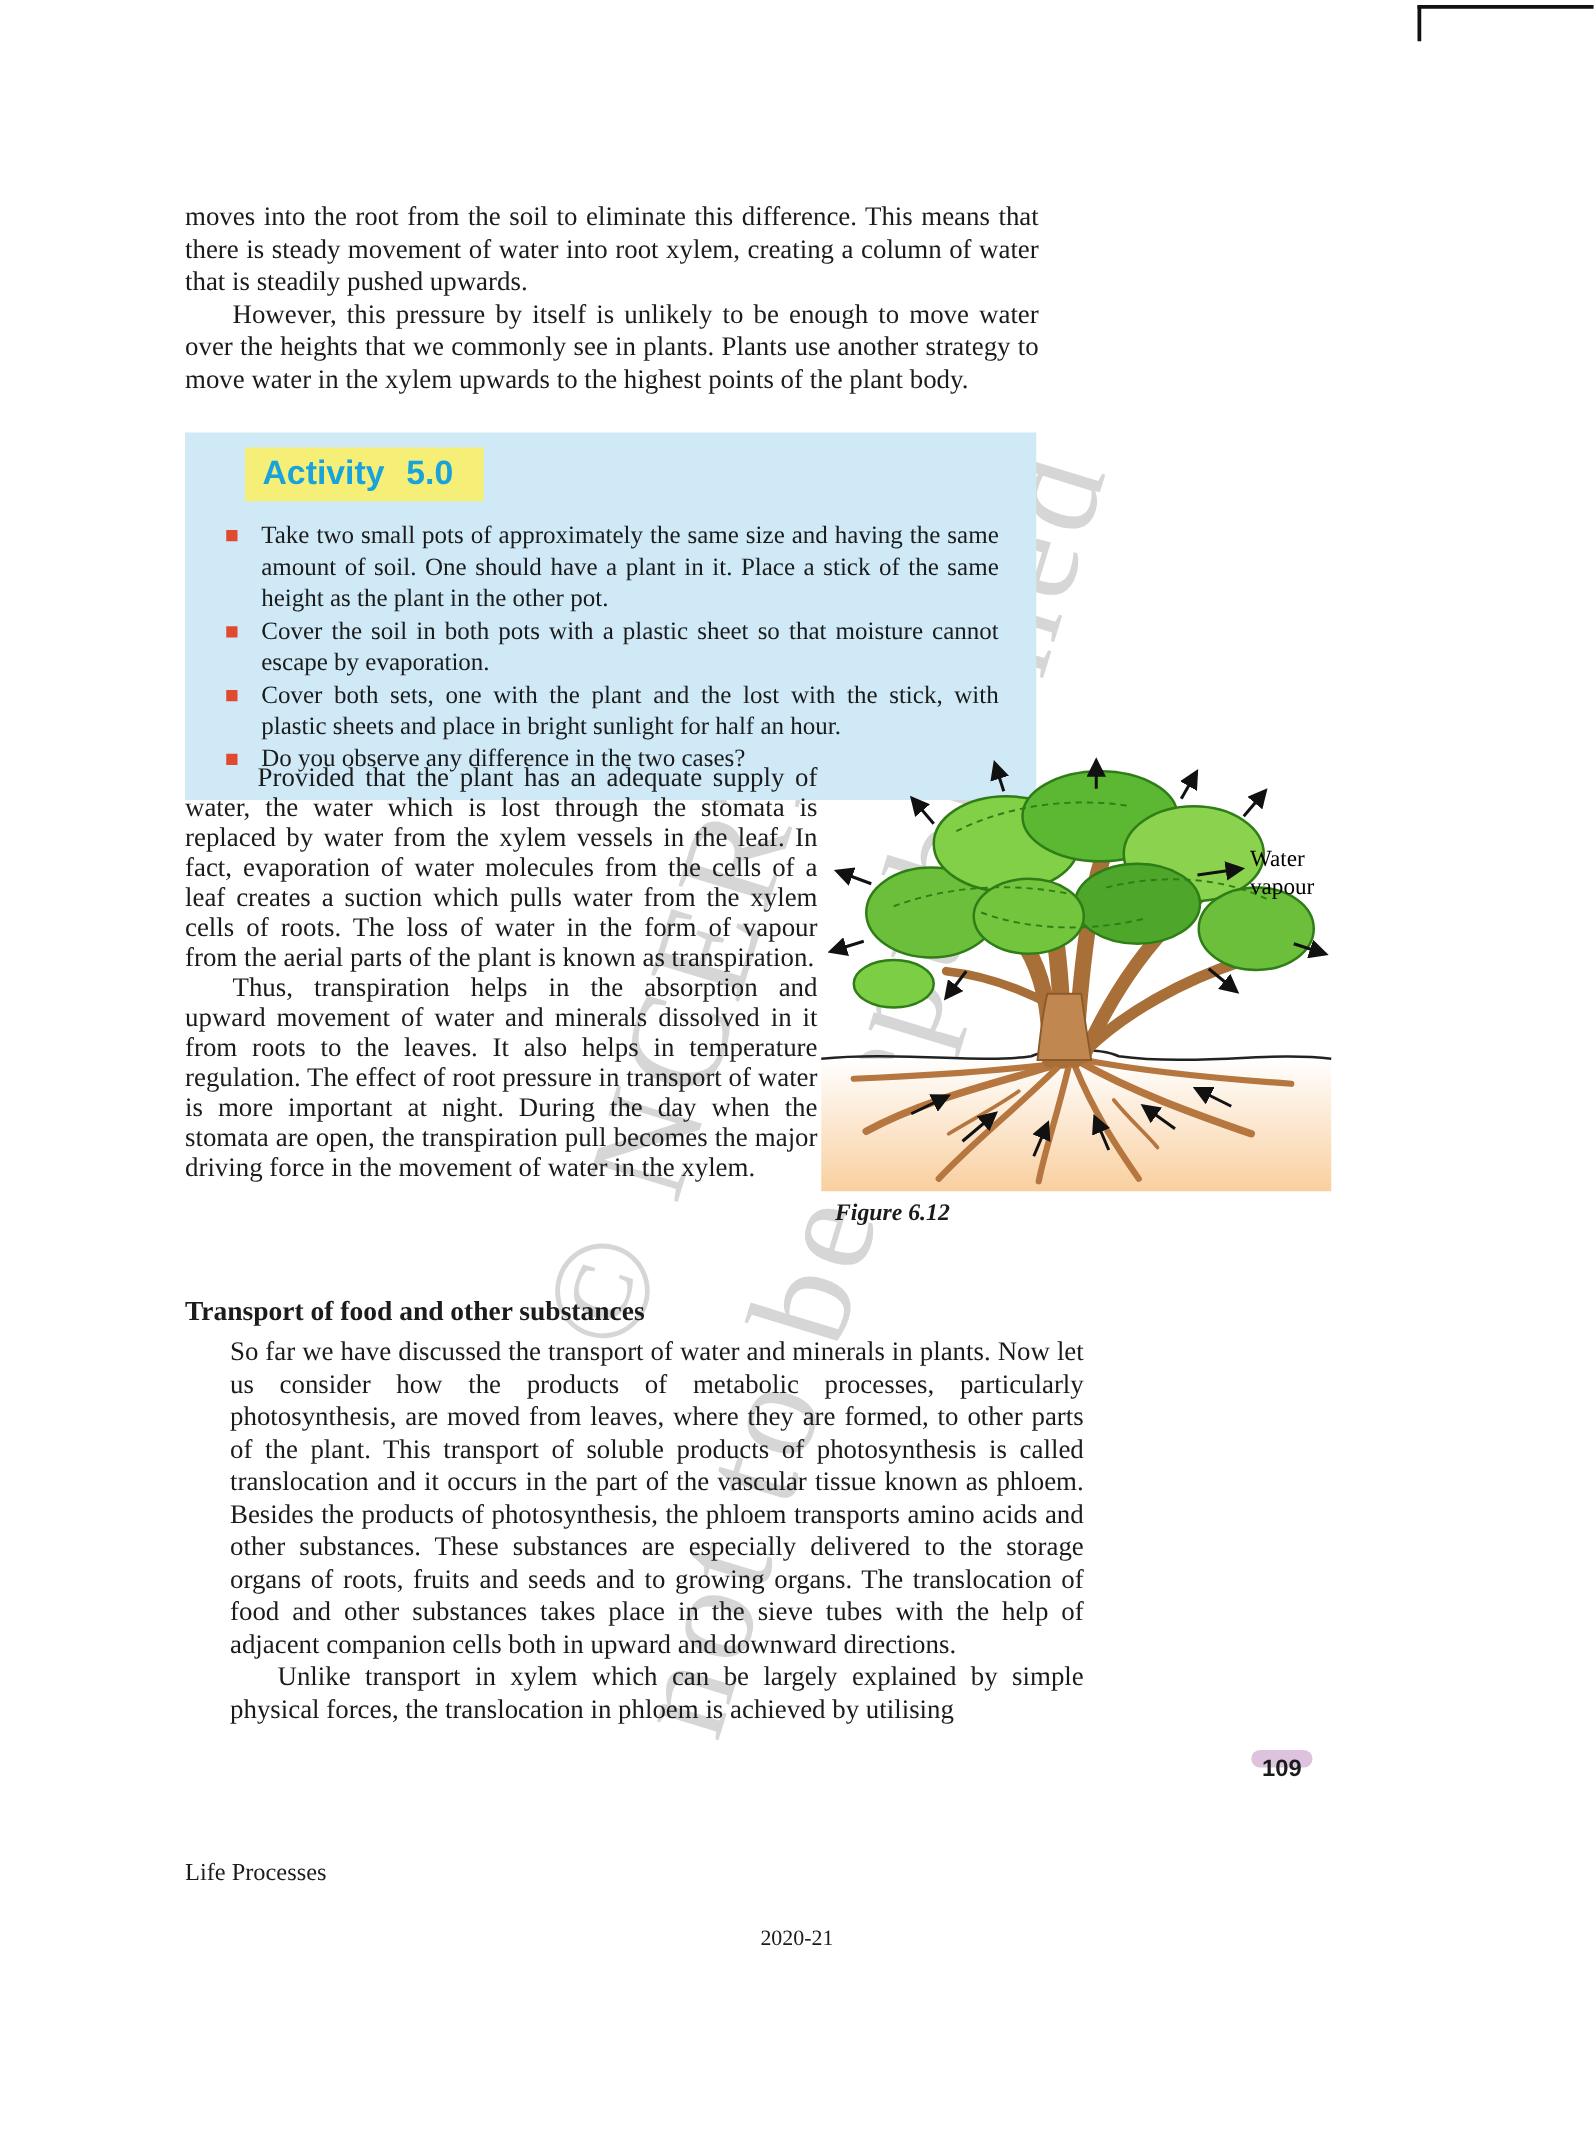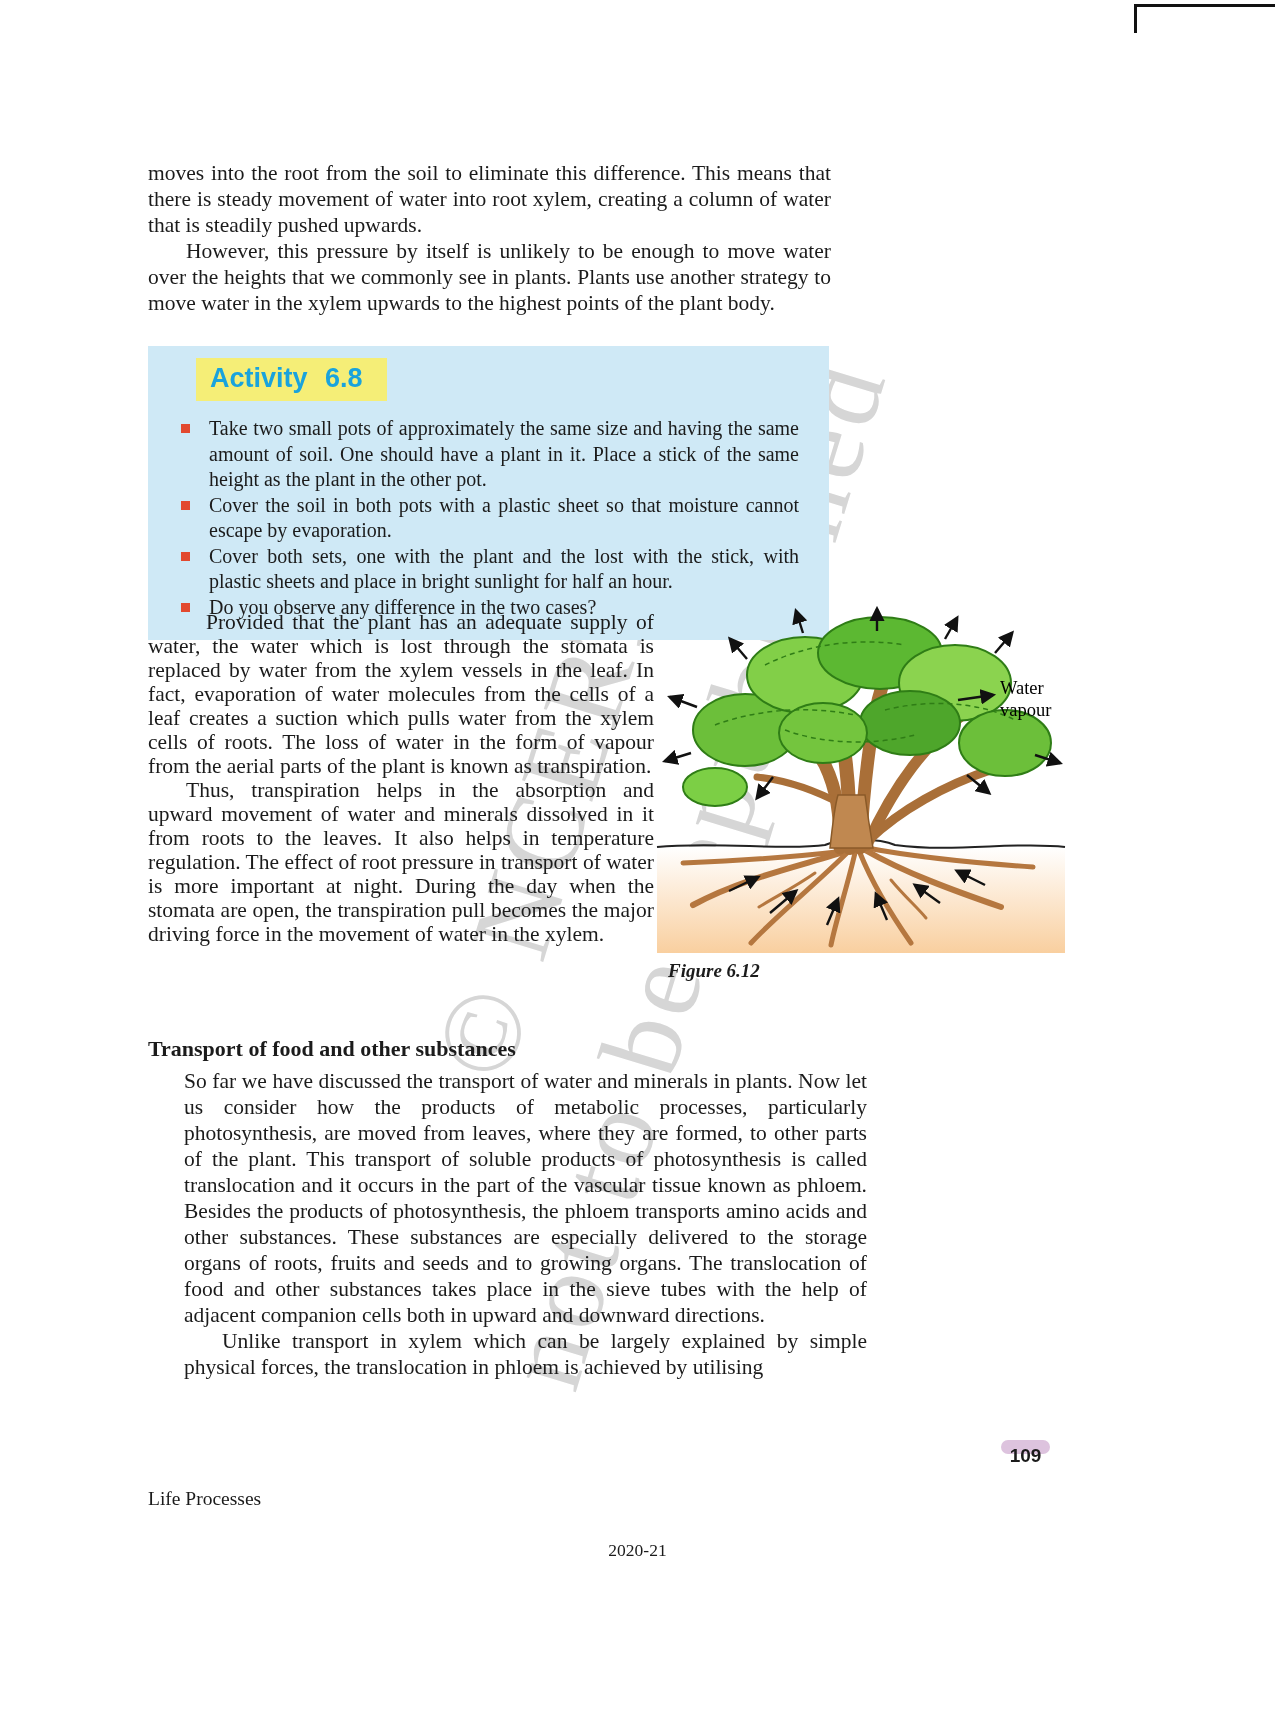--- a/index.html
+++ b/index.html
@@ -82,41 +82,41 @@
   #section-heading { left: 148px; top: 1036px; font-size: 22px; font-weight: bold; }
   #food-section { left: 148px; top: 1068px; width: 683px; margin-left: 36px; }
 
   
   .footer-chapter { left: 148px; top: 1488px; font-size: 19.5px; }
   .page-badge {
     left: 1001px; top: 1400px; width: 49px; height: 14px;
     background: #ddc3de; border-radius: 16px;
     text-align: center; line-height: 31px;
     font-family: "Liberation Sans", sans-serif;
-    font-weight: bold; font-size: 19px; color: #1b1b1b; margin-top: 40px;
+    font-weight: bold; font-size: 19px; color: #1b1b1b;
   }
   .year-label { left: 0; top: 1540px; width: 1275px; text-align: center; font-size: 17.5px; }
 </style>
 </head>
 <body>
 
 <div class="crop-mark"></div>
 
 <div class="watermark">
   <span>© NCERT</span>
   <span>not to be republished</span>
 </div>
 
 <div id="intro" class="layer body-text">
   <p>moves into the root from the soil to eliminate this difference. This means that there is steady movement of water into root xylem, creating a column of water that is steadily pushed upwards.</p>
   <p class="indent">However, this pressure by itself is unlikely to be enough to move water over the heights that we commonly see in plants. Plants use another strategy to move water in the xylem upwards to the highest points of the plant body.</p>
 </div>
 
 <div class="layer activity-box">
-  <div class="activity-title">Activity 6.8</div>
+  <div class="activity-title">Activity 5.0</div>
   <div class="activity-list">
     <div class="activity-item">
       <span class="sq"></span>
       <span>Take two small pots of approximately the same size and having the same amount of soil. One should have a plant in it. Place a stick of the same height as the plant in the other pot.</span>
     </div>
     <div class="activity-item">
       <span class="sq"></span>
       <span>Cover the soil in both pots with a plastic sheet so that moisture cannot escape by evaporation.</span>
     </div>
     <div class="activity-item">

